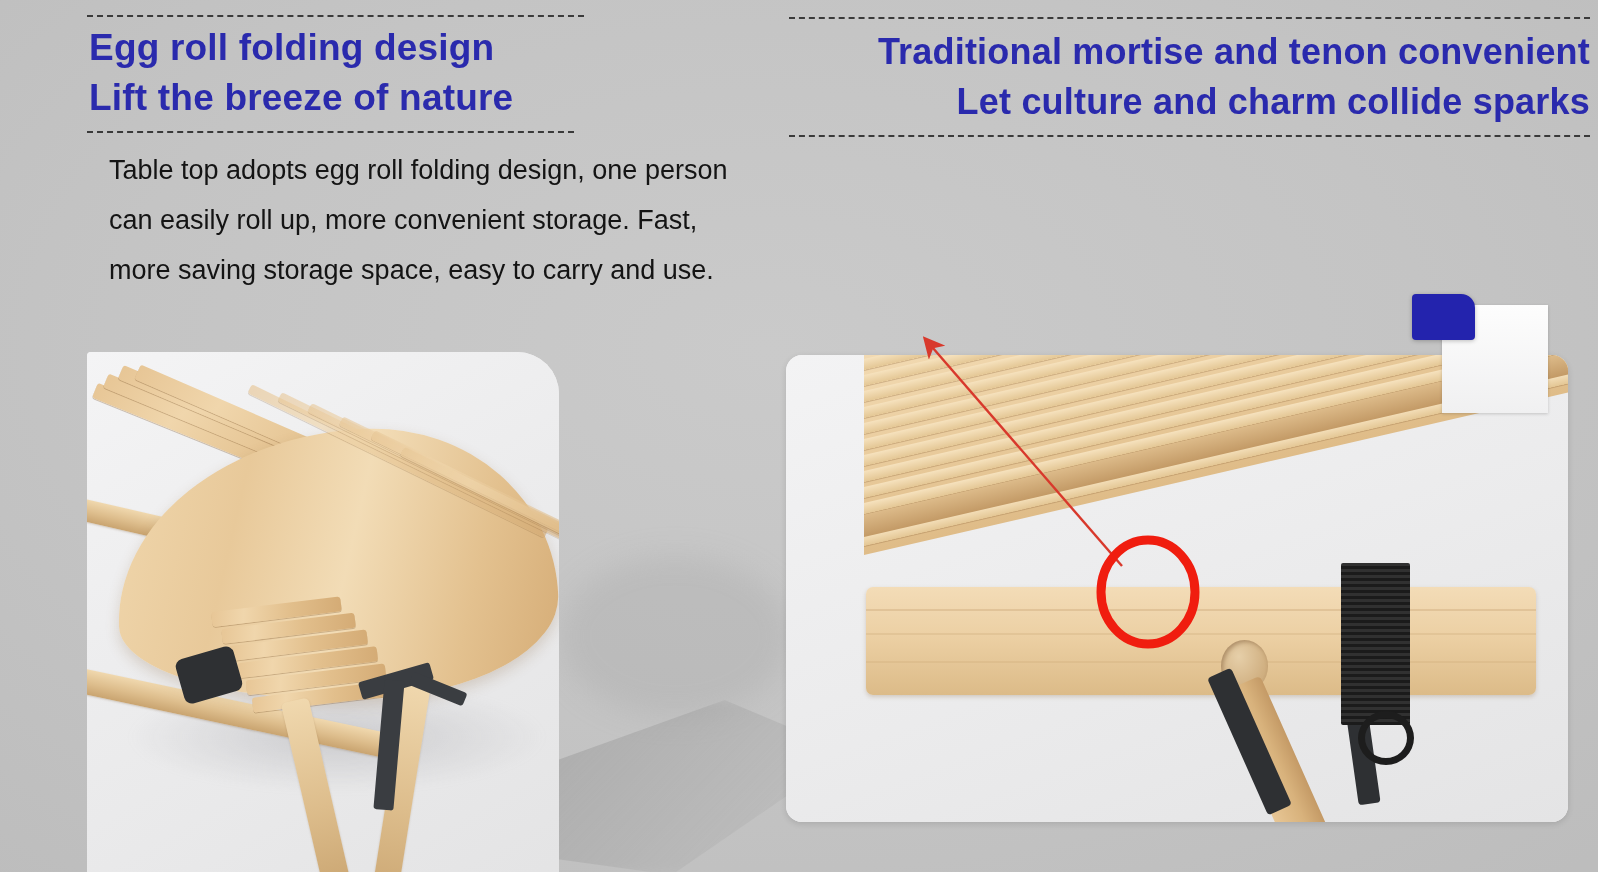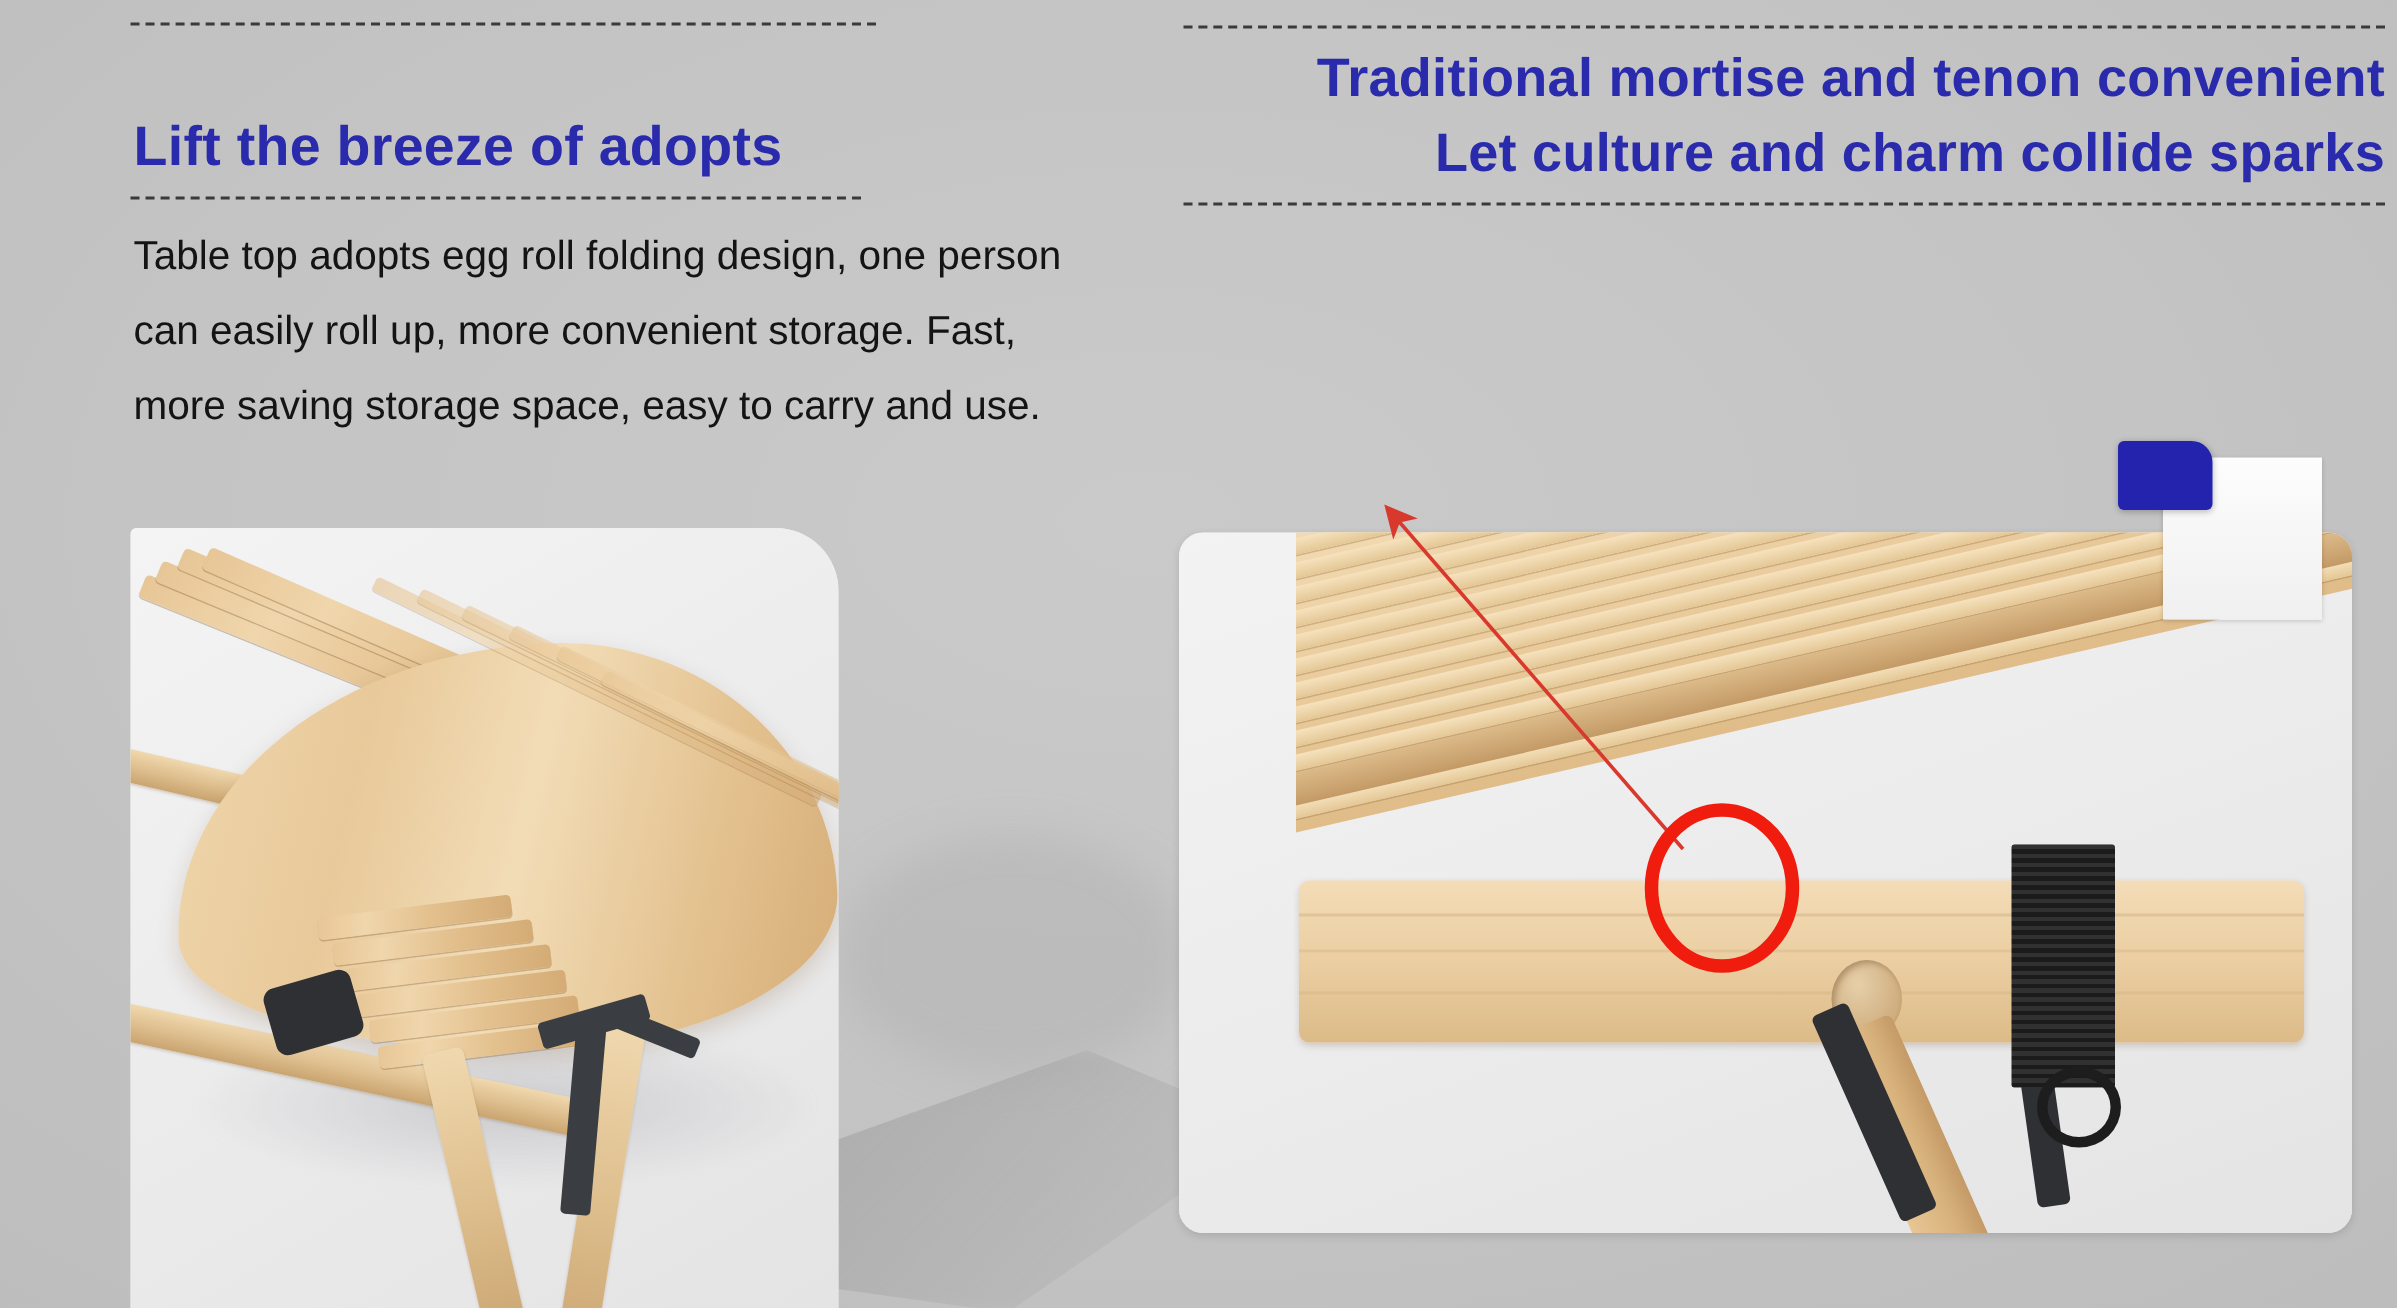--- a/index.html
+++ b/index.html
@@ -56,21 +56,21 @@
   .col-left .dash-bottom{width:487px;margin-top:4px;}
   .col-right .dash-bottom{width:801px;margin-top:4px;}
 
   p.body{
     margin:0;
     color:#141414;
     font-size:27px;
     -webkit-font-smoothing:antialiased;
   }
   .col-left p.body{
-    padding:12px 0 0 2px;line-height:50px;width:640px;
+    padding:12px 0 0 2px;line-height:50px;width:640px;margin-left:20px;
   }
   .col-right p.body{
     padding:26px 0 0 7px;line-height:51px;width:760px;
   }
 
   
   .photo{
     position:absolute;overflow:hidden;background:#efeff0;
   }
   .photo-left{
@@ -172,22 +172,22 @@
 <body>
 
 <div class="page">
   <div class="bg-shadow-b"></div>
   <div class="bg-shadow-a"></div>
 </div>
 
 <div class="col col-left">
   <div class="dash-top"></div>
   <h2 class="heading">
-    <br>
-    <span class="line2">Lift the breeze of adopts</span>
+    <span class="line1">Egg roll folding design</span><br>
+    <span class="line2">Lift the breeze of nature</span>
   </h2>
   <div class="dash-bottom"></div>
   <p class="body">Table top adopts egg roll folding design, one person can  easily roll up, more convenient storage.   Fast, more saving storage space, easy to carry and use.</p>
 </div>
 
 <div class="col col-right">
   <div class="dash-top"></div>
   <h2 class="heading">
     <span class="line1">Traditional mortise and tenon convenient</span>
     <span class="line2">Let culture and charm collide sparks</span>

